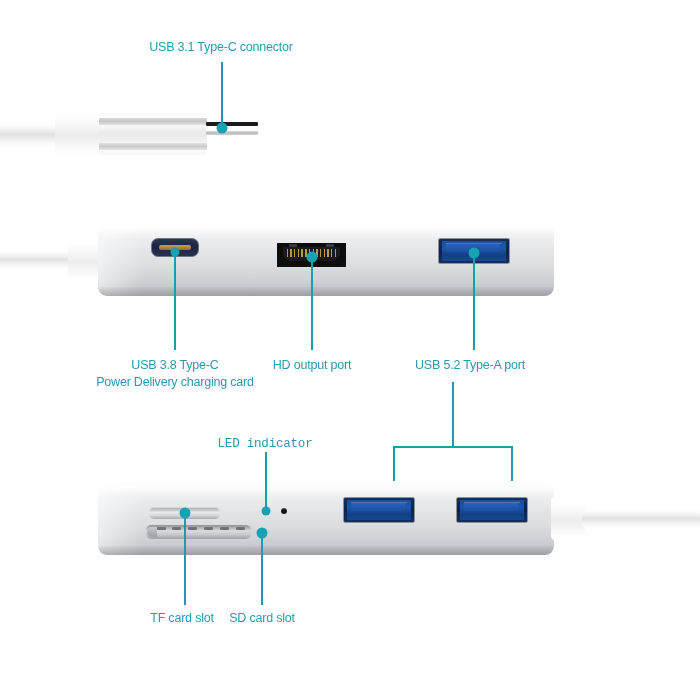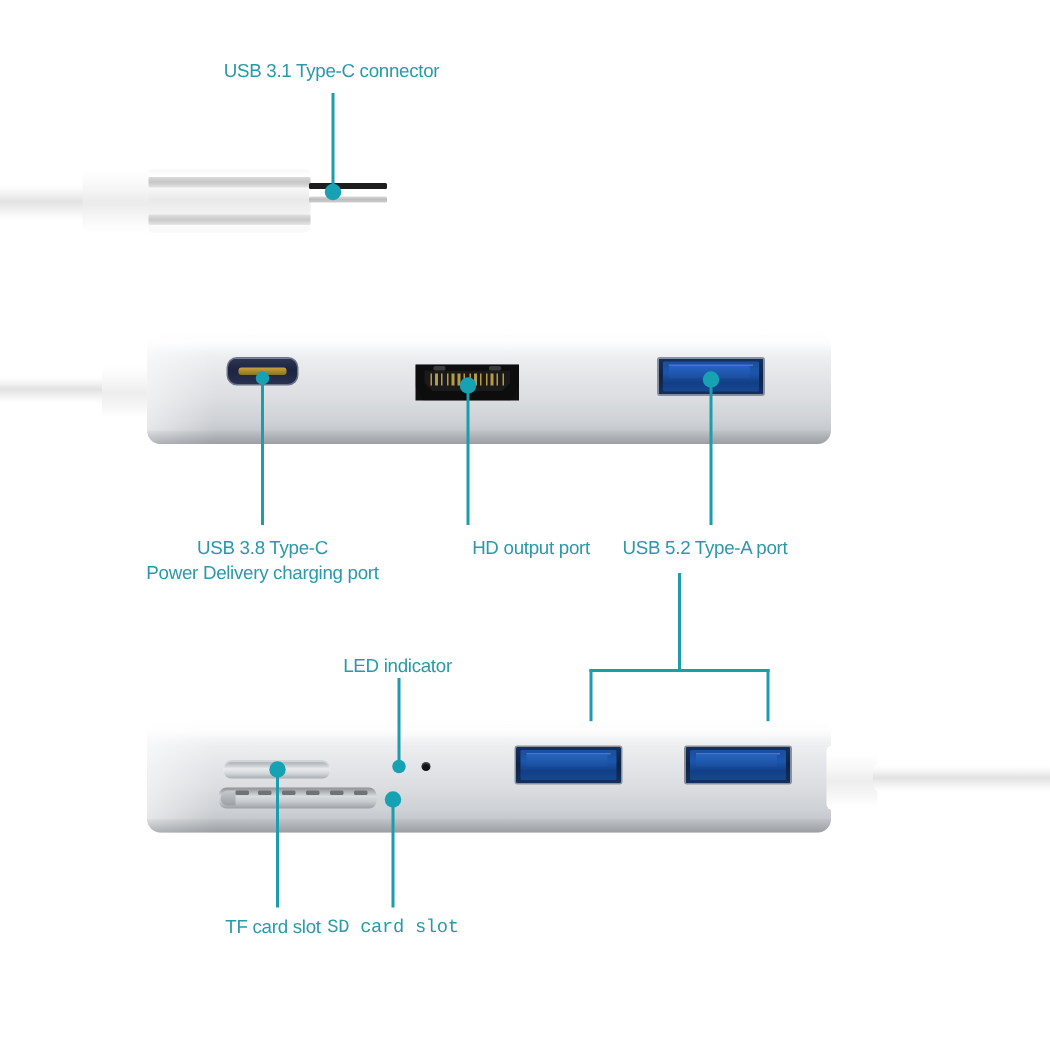--- a/index.html
+++ b/index.html
@@ -346,23 +346,23 @@
     <div class="leader" style="left:174px; top:250px; height:100px;"></div>
     <div class="dot small" style="left:175px; top:252px;"></div>
 
     <div class="leader" style="left:311px; top:256px; height:94px;"></div>
     <div class="dot" style="left:312px; top:257px;"></div>
 
     <div class="leader" style="left:473px; top:252px; height:98px;"></div>
     <div class="dot" style="left:474px; top:253px;"></div>
 
     <div class="label center" style="left:175px; top:358px;">USB 3.8 Type-C</div>
-    <div class="label center" style="left:175px; top:375px;">Power Delivery charging port</div>
-
-    <div class="label center" style="left:312px; top:358px;margin-left:42px;">HD output port</div>
+    <div class="label center" style="left:175px; top:375px;">Power Delivery charging card</div>
+
+    <div class="label center" style="left:312px; top:358px;">HD output port</div>
 
     <div class="label center" style="left:470px; top:358px;">USB 5.2 Type-A port</div>
   </div>
 
   <div>
 
     <div class="leader" style="left:452px; top:382px; height:65px;"></div>
 
     <div class="leader-h" style="left:393px; top:446px; width:120px;"></div>
 
@@ -408,24 +408,24 @@
     </div>
     <div class="port-usba" style="left:456px; top:497px; width:72px; height:26px;">
       <div class="usba-inner">
         <div class="usba-hi"></div>
         <div class="usba-tongue"></div>
       </div>
     </div>
 
     <div class="leader" style="left:265px; top:452px; height:60px;"></div>
     <div class="dot small" style="left:266px; top:511px;"></div>
-    <div class="label center" style="left:265px; top:437px;">LED indicator</div>
+    <div class="label center" style="left:265px; top:437px;font-family:Liberation Mono, monospace;">LED indicator</div>
 
     <div class="leader" style="left:184px; top:513px; height:92px;"></div>
     <div class="dot" style="left:185px; top:513px;"></div>
     <div class="label center" style="left:182px; top:611px;">TF card slot</div>
 
     <div class="leader" style="left:261px; top:533px; height:72px;"></div>
     <div class="dot" style="left:262px; top:533px;"></div>
-    <div class="label center" style="left:262px; top:611px;font-family:Liberation Mono, monospace;">SD card slot</div>
+    <div class="label center" style="left:262px; top:611px;">SD card slot</div>
   </div>
 
 </div>
 
 </body></html>

